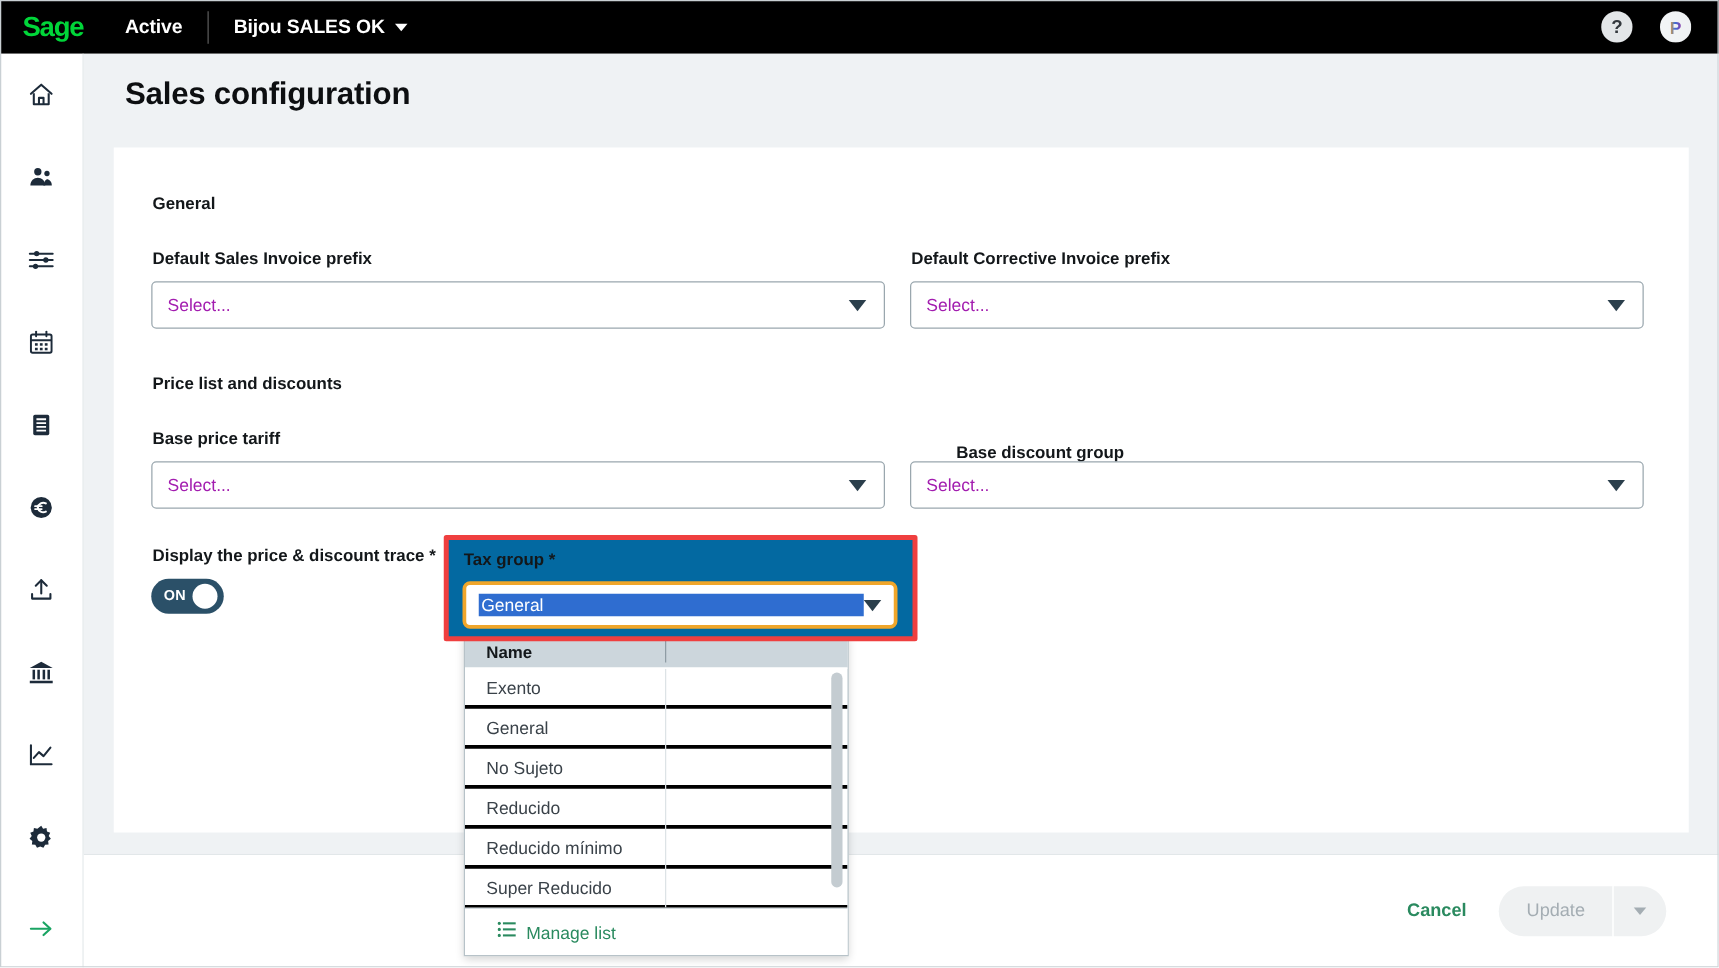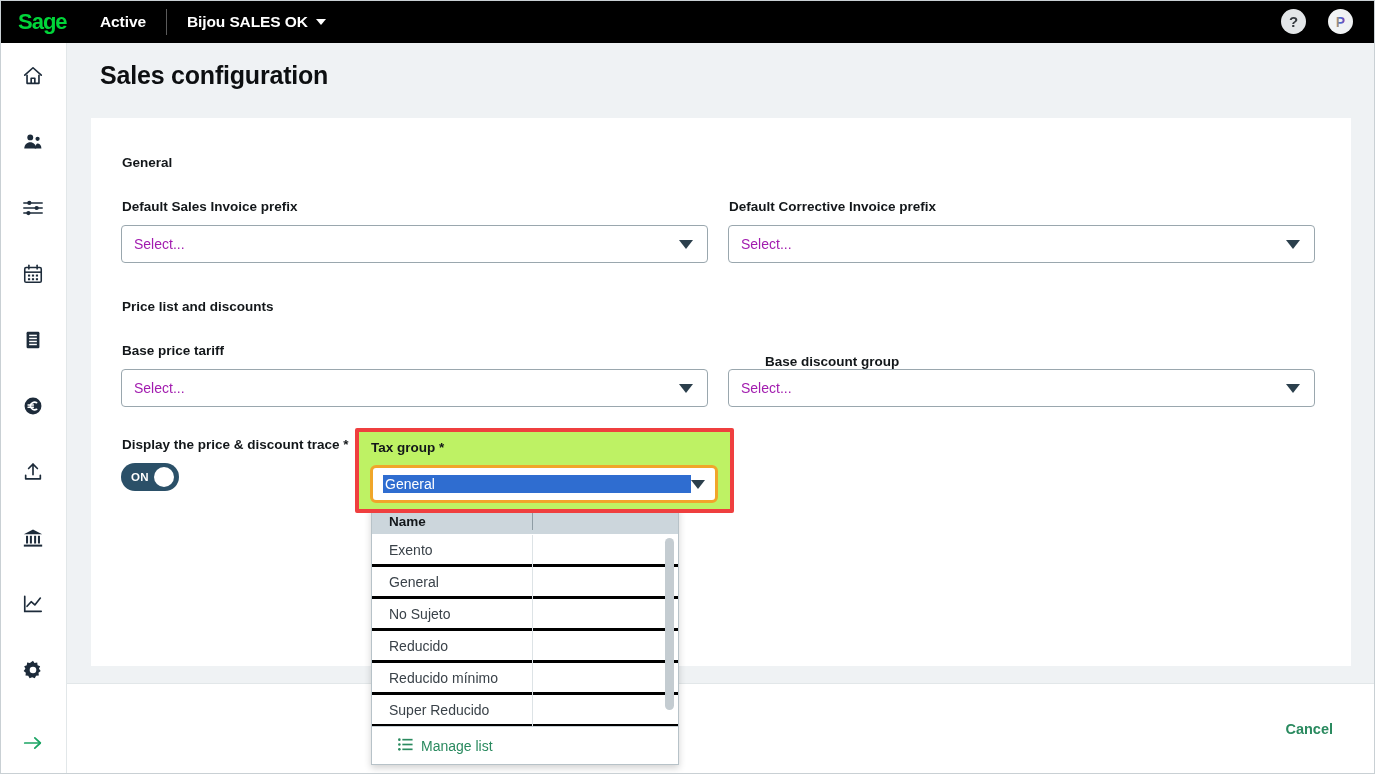--- a/index.html
+++ b/index.html
@@ -169,21 +169,21 @@
     margin-left: 5px;
   }
 
   
   .red-highlight {
     position: absolute;
     left: 355px; top: 428px;
     width: 379px; height: 85px;
     border: 4px solid #ef3f3f;
     border-radius: 2px;
-    background: #bef264;
+    background: #0369a1;
     z-index: 20;
   }
   .tax-label {
     position: absolute; left: 12px; top: 8px;
     font-size: 13.5px; font-weight: bold; color: #13171a;
   }
   .tax-input-wrap {
     position: absolute;
     left: 11px; top: 33px;
     width: 348px; height: 38px;
@@ -560,16 +560,23 @@
           <rect x="4.6" y="6.1" width="11" height="1.8" fill="#2a8a5f"></rect>
           <rect x="4.6" y="11.3" width="11" height="1.8" fill="#2a8a5f"></rect>
         </svg>
       </span>
       <span class="dd-footer-text">Manage list</span>
     </div>
   </div>
 
   <div class="footer-bar">
     <button class="btn-cancel">Cancel</button>
+    <div class="btn-update-group">
+      <button class="btn-update" disabled="">Update</button>
+      <span class="btn-update-sep"></span>
+      <button class="btn-update-caret" disabled="">
+        <span class="caret-sm"></span>
+      </button>
+    </div>
   </div>
 
   <div class="frame-border"></div>
 </div>
 
 </body></html>

